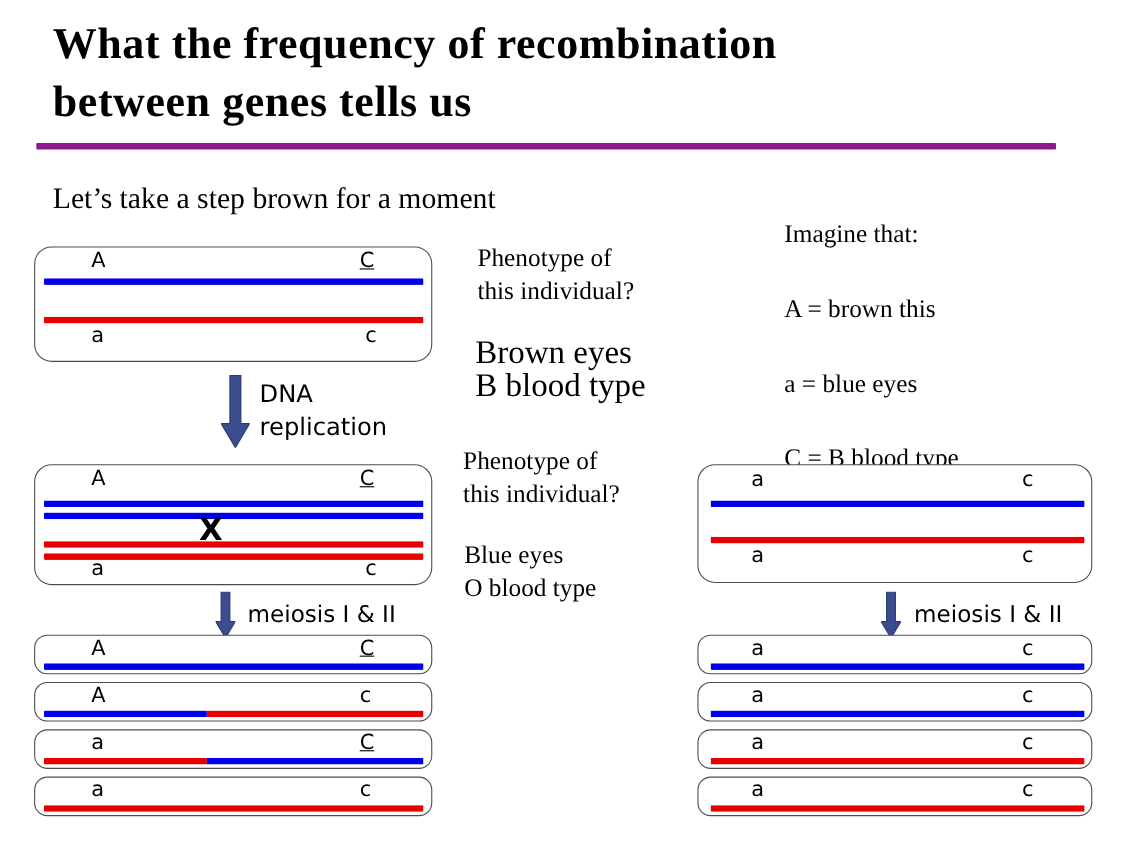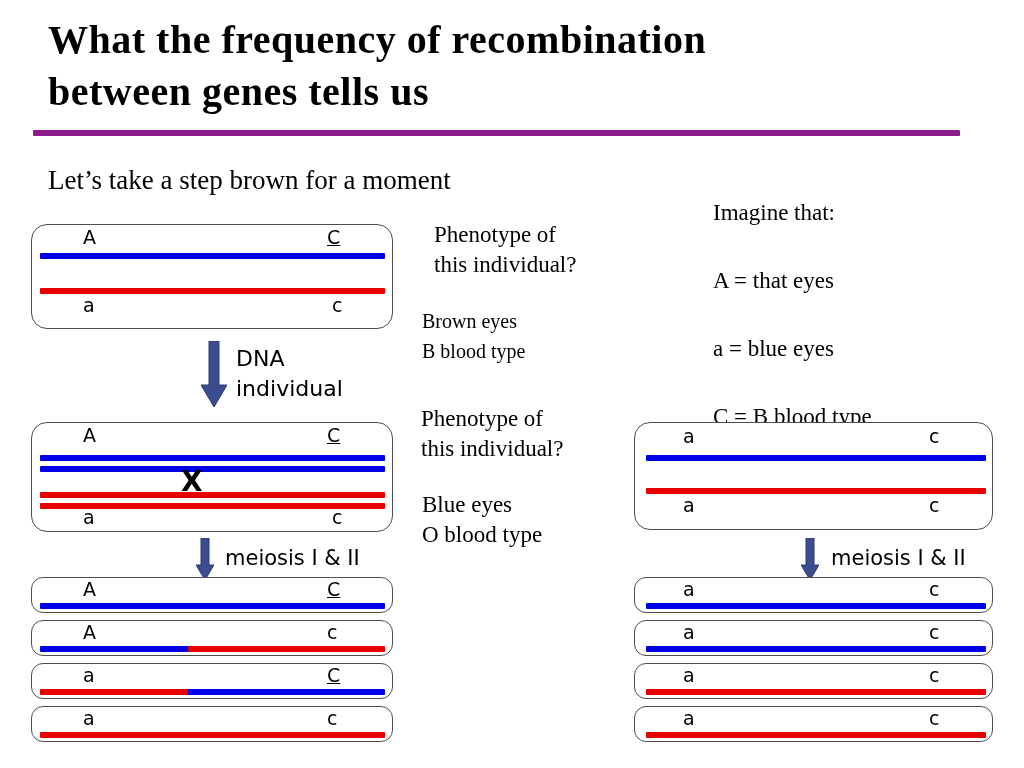--- a/index.html
+++ b/index.html
@@ -45,22 +45,22 @@
   .imagine{
     left:713px;top:162px;width:300px;
     font-size:23px;line-height:34px;
   }
   .imagine .u{text-decoration:underline;}
   .pheno1{
     left:434px;top:220px;width:215px;
     font-size:23px;line-height:30px;
   }
   .ans1{
-    left:422px;top:306px;width:215px;
-    font-size:20px;line-height:30px;
+    left:432px;top:306px;width:215px;
+    font-size:30px;line-height:30px;
   }
   .pheno2{
     left:421px;top:404px;width:225px;
     font-size:23px;line-height:30px;
   }
   .ans2{
     left:422px;top:490px;width:225px;
     font-size:23px;line-height:30px;
   }
 
@@ -126,21 +126,21 @@
 <div class="slide">
 
   <div class="txt title">What the frequency of recombination
 between genes tells us</div>
   <div class="rule"></div>
 
   <div class="txt step-back">Let’s take a step brown for a moment</div>
 
   <div class="txt imagine">
     <div>Imagine that:</div>
-    <div><span>A</span><span> = that eyes</span></div>
+    <div><span>A</span><span> = brown this</span></div>
     <div><span>a</span><span> = blue eyes</span></div>
     <div><span class="u">C</span><span> = B blood type</span></div>
     <div><span>c</span><span> = O blood type</span></div>
   </div>
 
   <div class="txt pheno1">Phenotype of
 this individual?</div>
   <div class="txt ans1">Brown eyes
 B blood type</div>
   <div class="txt pheno2">Phenotype of
@@ -149,21 +149,21 @@
 O blood type</div>
 
   <div class="panel" id="left-parent-panel" style="left:31px;top:224px;width:362px;height:105px;"></div>
 
   <div class="arrow-big" style="left:201px;top:341px;">
     <svg viewBox="0 0 26 66" width="26" height="66">
       <polygon points="8,0 18,0 18,44 26,44 13,66 0,44 8,44" fill="#3c4d8f" stroke="#2b3a70" stroke-width="1"></polygon>
     </svg>
   </div>
   <div class="arrow-label lbl-dna" style="left:236px;top:344px;">DNA
-individual</div>
+replication</div>
 
   <div class="panel" id="left-replicated-panel" style="left:31px;top:422px;width:362px;height:110px;"></div>
 
   <div class="arrow-small" style="left:196px;top:538px;">
     <svg viewBox="0 0 18 42" width="18" height="42">
       <polygon points="5,0 13,0 13,27 18,27 9,42 0,27 5,27" fill="#3c4d8f" stroke="#2b3a70" stroke-width="1"></polygon>
     </svg>
   </div>
   <div class="arrow-label lbl-meiosis" style="left:225px;top:546px;">meiosis I &amp; II</div>
 

